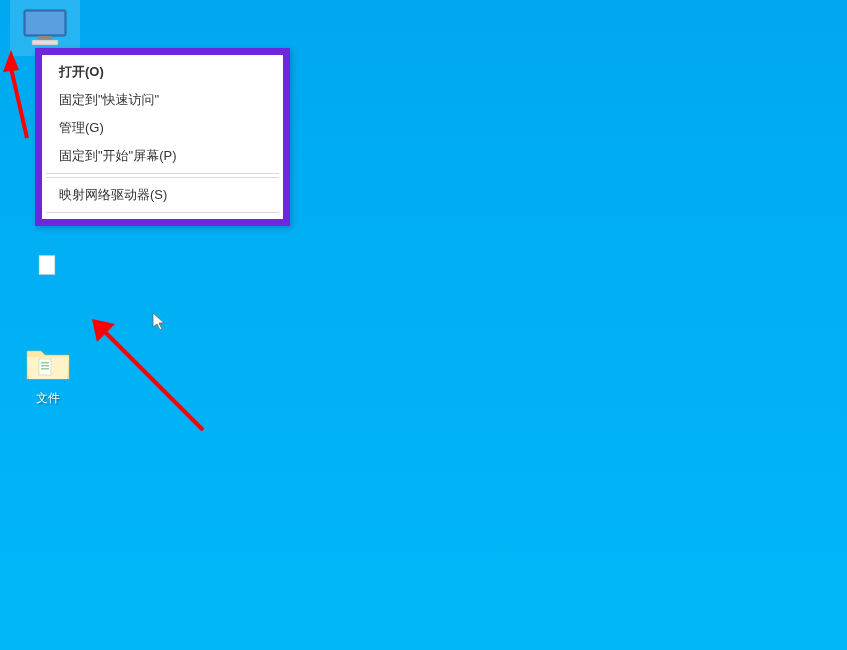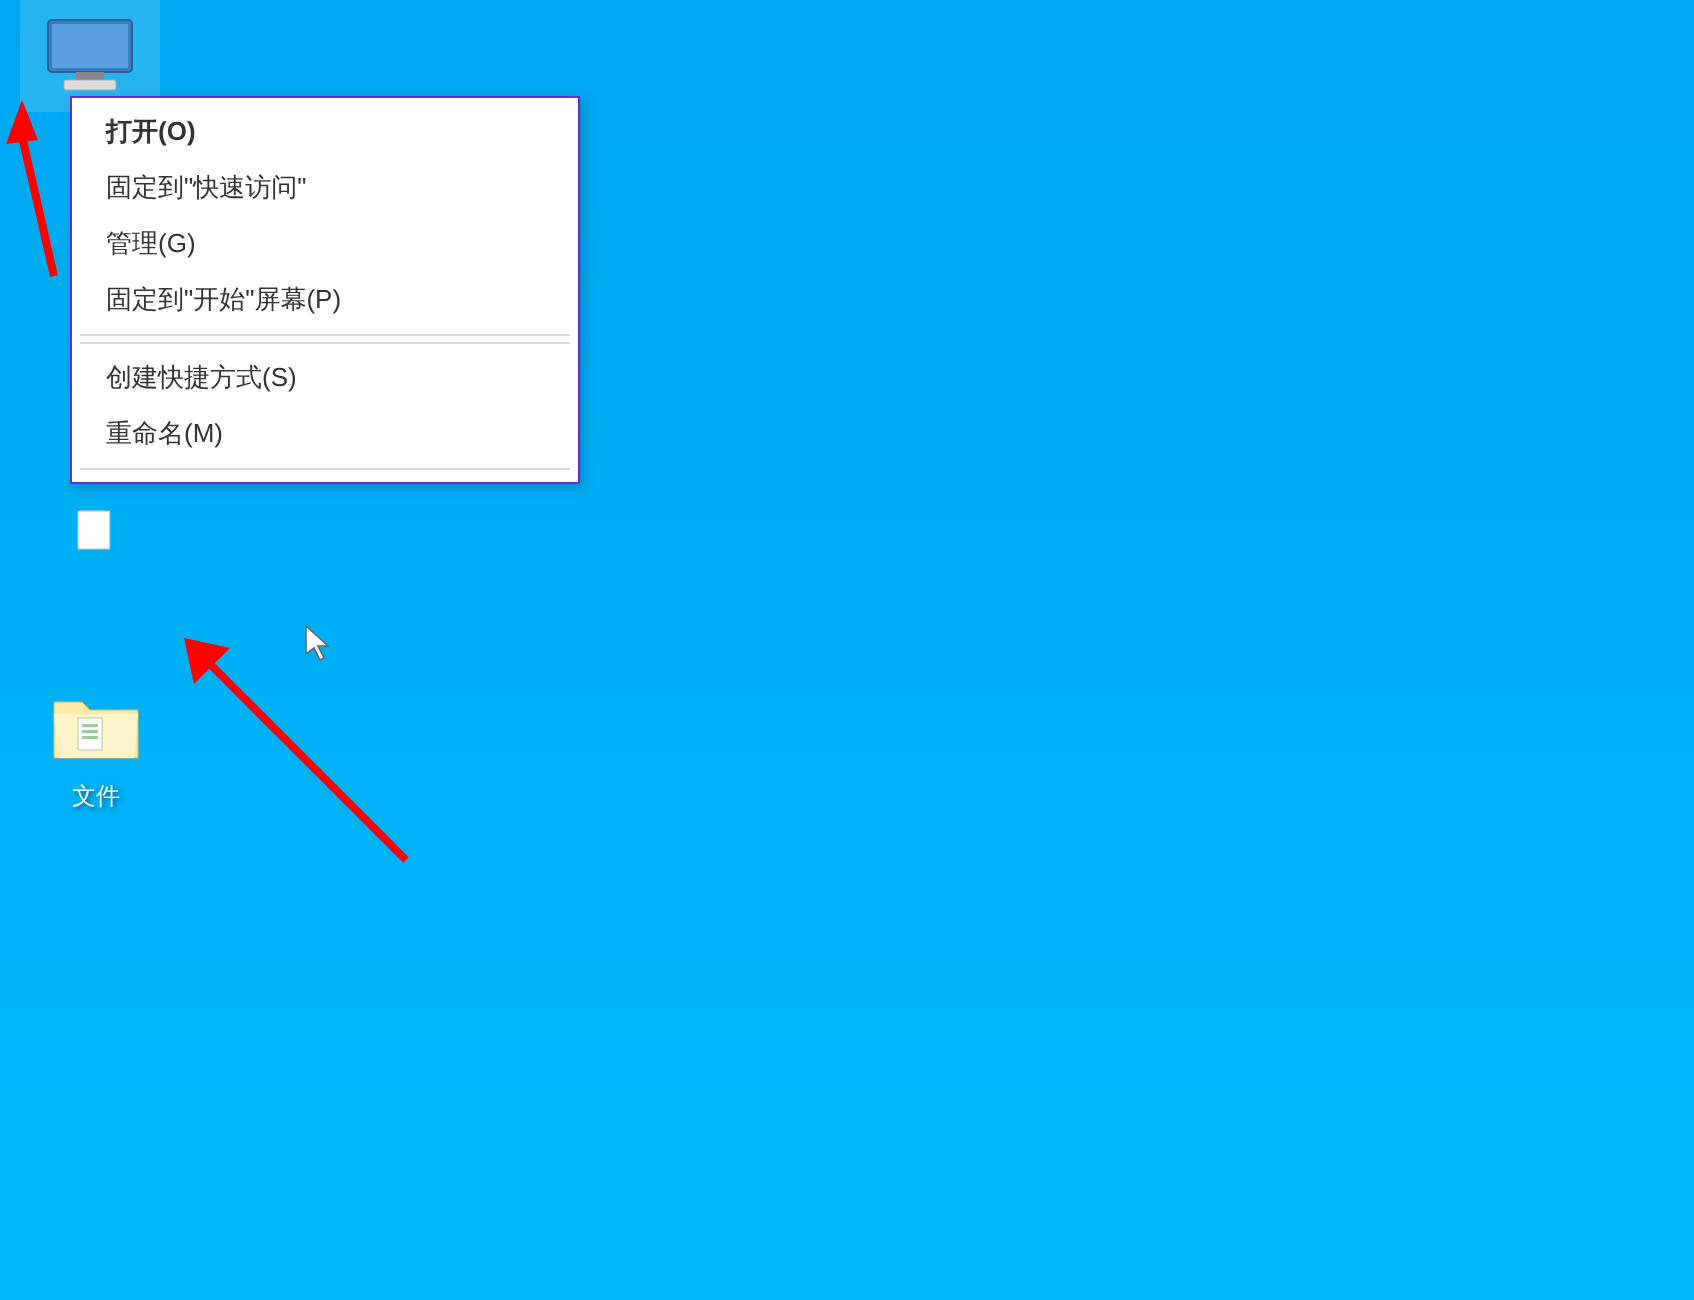--- a/index.html
+++ b/index.html
@@ -58,21 +58,21 @@
     .folder-icon-wrap {
       left: 18px;
       top: 340px;
     }
     .context-menu {
       position: absolute;
       left: 35px;
       top: 48px;
       width: 255px;
       background: #ffffff;
-      border: 1px solid #6d28d9;
+      border: 7px solid #6d28d9;
       box-shadow: 2px 2px 6px rgba(0,0,0,0.2);
       padding: 3px 2px;
     }
     .menu-item {
       padding: 5px 15px;
       font-size: 13px;
       color: #333;
       cursor: pointer;
       line-height: 18px;
     }
@@ -143,22 +143,21 @@
   <div class="label">文件</div>
 </div>
 
 <div class="context-menu">
   <div class="menu-item bold">打开(O)</div>
   <div class="menu-item">固定到"快速访问"</div>
   <div class="menu-item">管理(G)</div>
   <div class="menu-item">固定到"开始"屏幕(P)</div>
   <div class="menu-separator"></div>
   <div class="menu-separator"></div>
-  <div class="menu-item">创建快捷方式(S)</div>
-  <div class="menu-item">重命名(M)</div>
+  <div class="menu-item">映射网络驱动器(S)</div>
   <div class="menu-separator"></div>
 </div>
 
 <div class="cursor-arrow">
   <svg width="16" height="20" viewBox="0 0 16 20">
     <path d="M1 1 L1 15 L5 12 L8 18 L10 17 L7 11 L12 11 Z" fill="white" stroke="#666" stroke-width="0.8"></path>
   </svg>
 </div>
 
 <div class="annotation-arrow arrow1">

